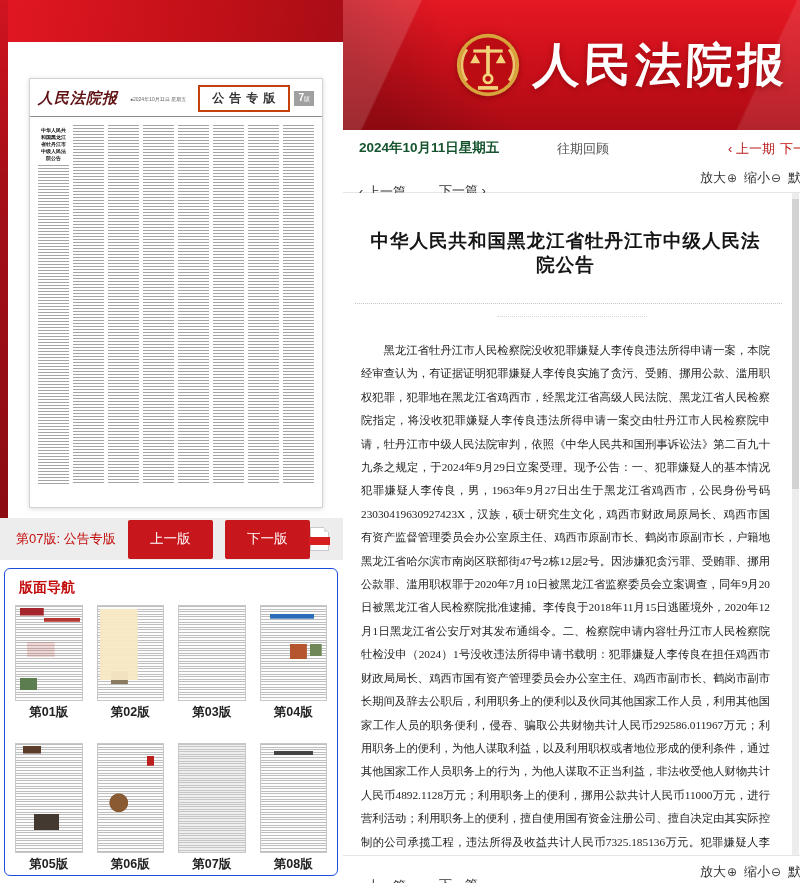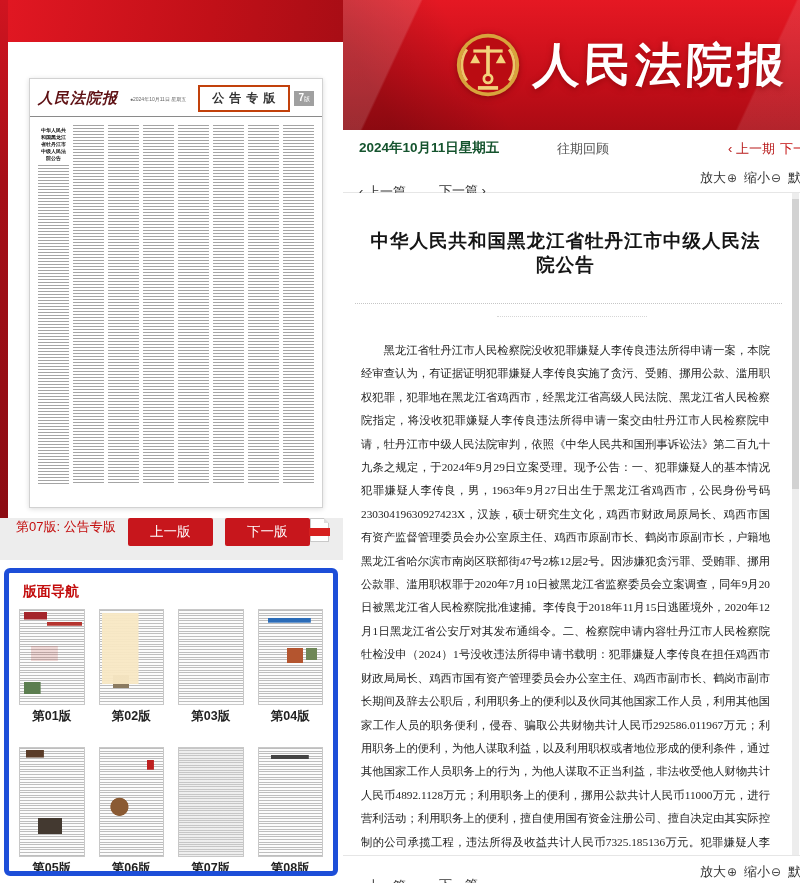--- a/index.html
+++ b/index.html
@@ -24,32 +24,32 @@
     padding:1px 4px;line-height:12px;}
   .p-badge .u{font-size:6px;font-weight:normal;}
   .paper-cols{display:flex;gap:4px;padding:8px;height:calc(100% - 52px);box-sizing:border-box;}
   .pcol{flex:1;background-image:repeating-linear-gradient(180deg,rgba(75,75,75,.5) 0 1px,transparent 1px 3px);}
   .pcol.c1{display:flex;flex-direction:column;background-image:none;}
   .pmini{font-size:5px;line-height:7px;font-weight:bold;color:#111;text-align:center;
     padding:2px 2px 3px;}
   .pfill{flex:1;background-image:repeating-linear-gradient(180deg,rgba(75,75,75,.5) 0 1px,transparent 1px 3px);}
 
   .page-bar{position:absolute;left:0;top:518px;width:343px;height:42px;background:#ededed;
-    display:flex;align-items:flex-start;}
+    display:flex;align-items:center;}
   .pb-label{margin-left:16px;font-size:13px;color:#c30d0d;white-space:nowrap;}
-  .pb-btn{margin-left:12px;width:88px;height:28px;background:#c7161c;color:#fff;border:none;
+  .pb-btn{margin-left:12px;width:88px;height:39px;background:#c7161c;color:#fff;border:none;
     border-radius:2px;font-size:13.5px;cursor:pointer;font-family:inherit;}
   .pdf-icon{margin-left:auto;margin-right:14px;width:18px;height:22px;position:relative;
     background:#fff;border:1px solid #c9c9c9;display:inline-block;cursor:pointer;}
   .pdf-icon .fold{position:absolute;right:-1px;top:-1px;width:0;height:0;
     border-left:5px solid #ddd;border-top:5px solid #ededed;}
   .pdf-icon .band{position:absolute;left:-2px;right:-2px;top:9px;height:8px;background:#d6201f;}
 
   .nav-box{position:absolute;left:4px;top:568px;width:334px;height:308px;background:#fff;
-    border:5px solid #1d4ed8;border-radius:6px;box-sizing:border-box;overflow:hidden;}
+    border:1px solid #1d4ed8;border-radius:6px;box-sizing:border-box;overflow:hidden;}
   .nav-title{padding:10px 14px 8px;font-size:14px;font-weight:bold;color:#c30d0d;}
   .nav-grid{display:grid;grid-template-columns:repeat(4,1fr);gap:22px 14px;padding:0 10px 8px;}
   .cell{display:flex;flex-direction:column;align-items:center;}
   .thumb{width:100%;height:96px;border:1px solid #c8c8c8;box-sizing:border-box;background-color:#fcfcfc;
     cursor:pointer;background-repeat:repeat;}
   .cell.r2 .thumb{height:110px;}
   .thumb-label{margin-top:3px;font-size:12.5px;font-weight:600;color:#222;cursor:pointer;}
   .tex{background-image:repeating-linear-gradient(180deg,rgba(90,90,90,.38) 0 1px,transparent 1px 2.6px);}
   .t1{background-image:
       linear-gradient(0deg,#a4252b,#a4252b),

